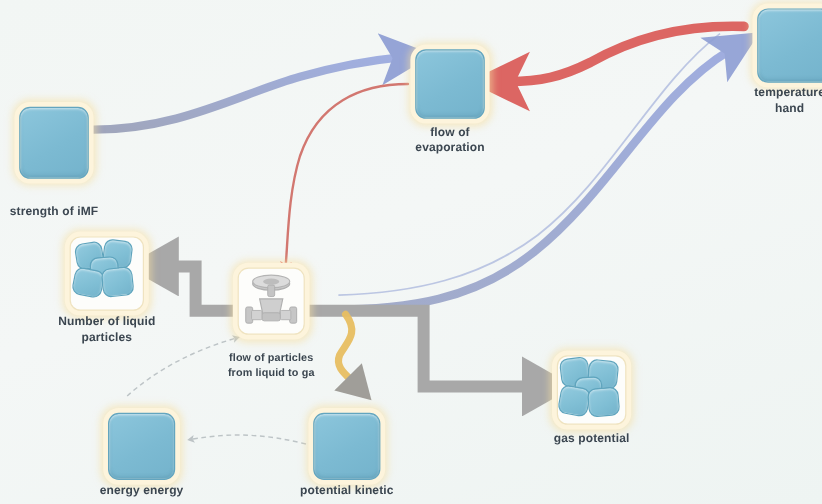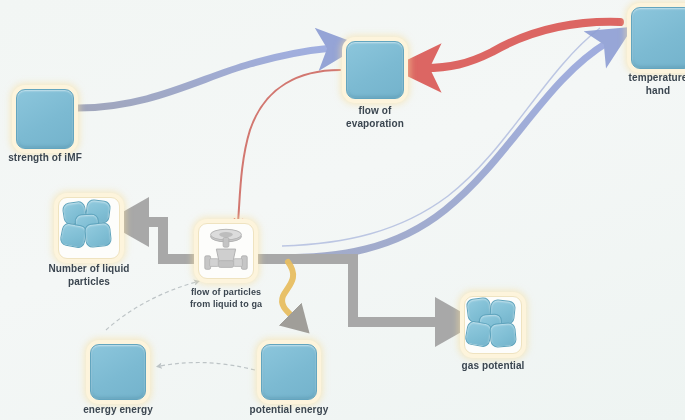--- a/index.html
+++ b/index.html
@@ -64,20 +64,21 @@
     color: #3b4650;
     font-size: 10px;
     line-height: 12.5px;
     letter-spacing: .1px;
     font-weight: 700;
     white-space: pre;
   }
   .label.small {
     font-size: 9px;
     line-height: 11.5px;
+    margin-top: 6px;
   }
 
   
   .cluster {
     position: absolute;
     left: 0; top: 0;
     width: 100%; height: 100%;
   }
   .pz {
     position: absolute;
@@ -143,21 +144,21 @@
 
     <path d="M 106,330 C 128,310 160,292 196,282" fill="none" stroke="#9aa3a8" stroke-width="1.2" stroke-dasharray="4 3" opacity="0.6" marker-end="url(#mk-dash)"></path>
 
     <path d="M 255,370 C 222,362 195,360 160,366" fill="none" stroke="#9aa3a8" stroke-width="1.2" stroke-dasharray="4 3" opacity="0.6" marker-end="url(#mk-dash)"></path>
   </svg>
 
   <div class="node">
     <div class="chip plain" style="left:45px; top:119px; width:58px; height:60px;">
       <div class="chip-inner"></div>
     </div>
-    <div class="label" style="left:45px; top:152px;">strength of iMF</div>
+    <div class="label" style="left:45px; top:171px;">strength of iMF</div>
   </div>
 
   <div class="node">
     <div class="chip plain" style="left:375px; top:70px; width:58px; height:58px;">
       <div class="chip-inner"></div>
     </div>
     <div class="label" style="left:375px; top:105px;">flow of
 evaporation</div>
   </div>
 
@@ -229,16 +230,16 @@
     <div class="chip plain" style="left:118px; top:372px; width:56px; height:56px;">
       <div class="chip-inner"></div>
     </div>
     <div class="label" style="left:118px; top:404px;">energy energy</div>
   </div>
 
   <div class="node">
     <div class="chip plain" style="left:289px; top:372px; width:56px; height:56px;">
       <div class="chip-inner"></div>
     </div>
-    <div class="label" style="left:289px; top:404px;">potential energy</div>
+    <div class="label" style="left:289px; top:404px;">potential kinetic</div>
   </div>
 
 </div>
 
 </body></html>

